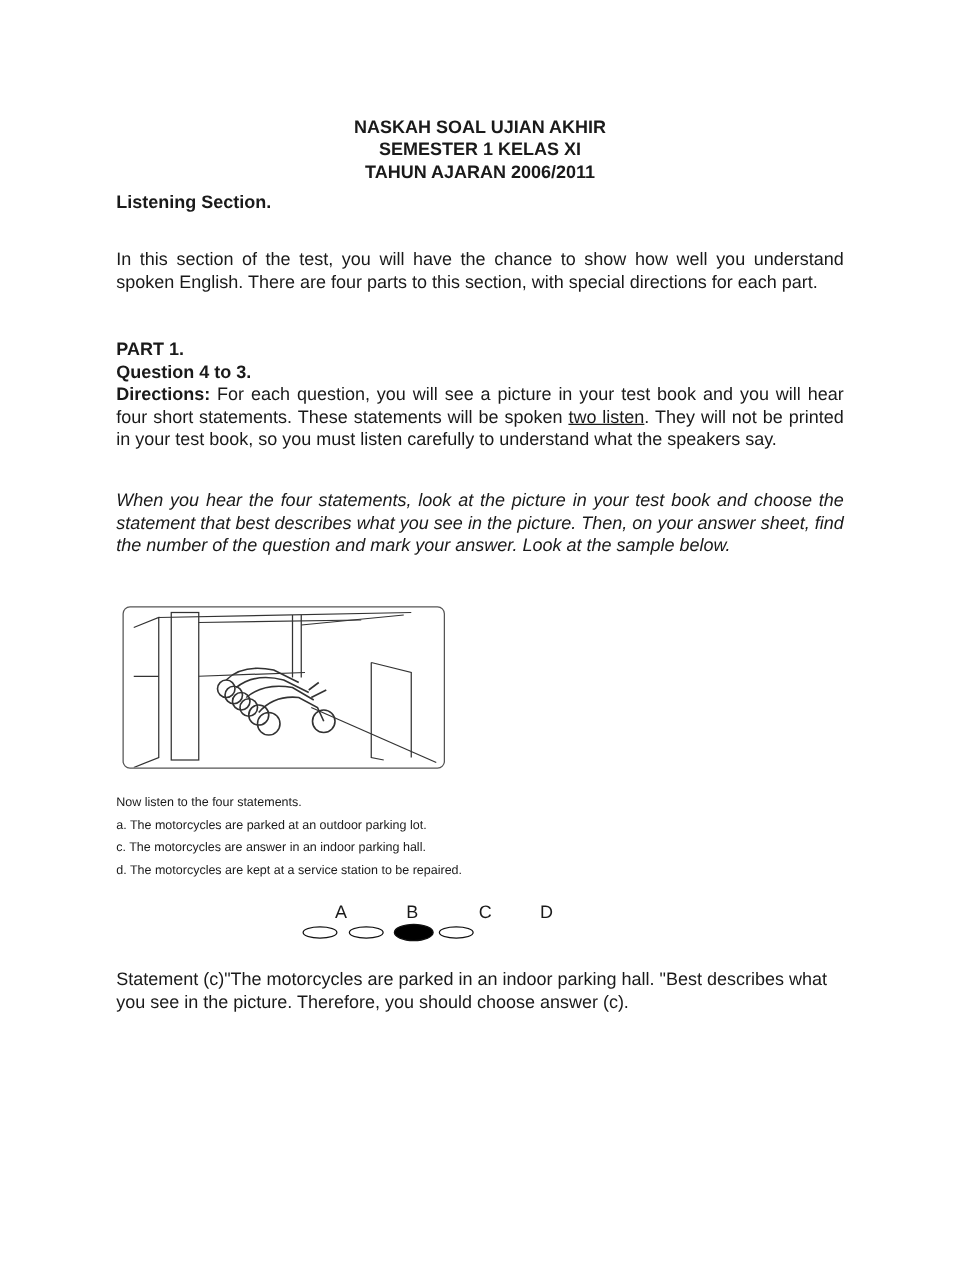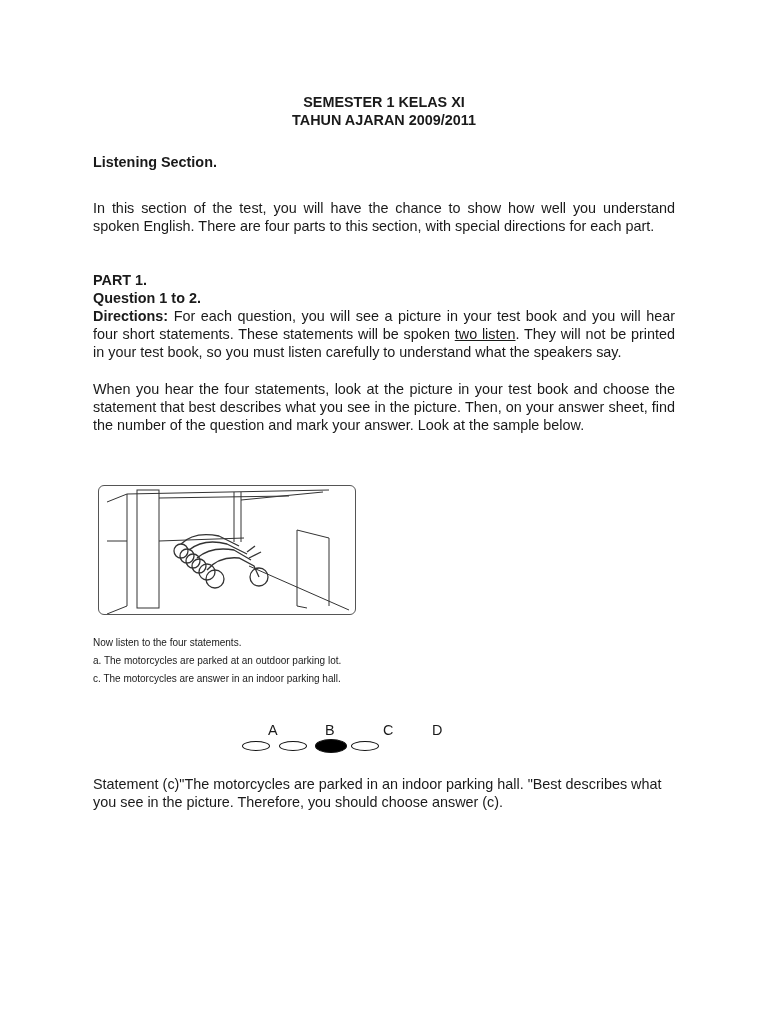--- a/index.html
+++ b/index.html
@@ -25,35 +25,36 @@
           border-radius: 50%; background: #fff; box-sizing: border-box; }
   .oval.filled { background: #000; width: 32px; height: 14px; top: 739px; }
   .stmt { position: absolute; left: 0; top: 775px; width: 582px; font-size: 14.4px; line-height: 18px; }
 </style>
 </head>
 <body>
 
 <div class="page">
 
   <div class="title-block">
+    <div>NASKAH SOAL UJIAN AKHIR</div>
     <div>SEMESTER 1 KELAS XI</div>
-    <div>TAHUN AJARAN 2009/2011</div>
+    <div>TAHUN AJARAN 2006/2011</div>
   </div>
 
   <div class="p bold" style="top:153px;">Listening Section.</div>
 
   <div class="p last-left" style="top:199px;">In this section of the test, you will have the chance to show how well you understand spoken English. There are four parts to this section, with special directions for each part.</div>
 
   <div class="p bold" style="top:271px;">PART 1.</div>
-  <div class="p bold" style="top:289px;">Question 1 to 2.</div>
+  <div class="p bold" style="top:289px;">Question 4 to 3.</div>
   <div class="p last-left" style="top:307px;">
     <span class="bold">Directions:</span><span> For each question, you will see a picture in your test book and you will hear four short statements. These statements will be spoken </span><span class="u">two listen</span><span>. They will not be printed in your test book, so you must listen carefully to understand what the speakers say.</span>
   </div>
 
-  <div class="p last-left" style="top:380px;">When you hear the four statements, look at the picture in your test book and choose the statement that best describes what you see in the picture. Then, on your answer sheet, find the number of the question and mark your answer. Look at the sample below.</div>
+  <div class="p last-left" style="top:392px;font-style:italic;">When you hear the four statements, look at the picture in your test book and choose the statement that best describes what you see in the picture. Then, on your answer sheet, find the number of the question and mark your answer. Look at the sample below.</div>
 
   <div class="figure">
     <svg viewBox="0 0 256 128" fill="none" stroke="#333" stroke-width="1">
 
       <polyline points="8,16 28,8 28,120 8,128"></polyline>
       <line x1="28" y1="8" x2="230" y2="4"></line>
       <rect x="38" y="4" width="22" height="118"></rect>
       <line x1="60" y1="12" x2="190" y2="10"></line>
       <line x1="60" y1="55" x2="145" y2="52"></line>
       <line x1="135" y1="6" x2="135" y2="56"></line>
@@ -80,20 +81,21 @@
         <line x1="148" y1="66" x2="156" y2="60"></line>
         <line x1="150" y1="72" x2="162" y2="66"></line>
       </g>
     </svg>
   </div>
 
   <div class="options">
     <div>Now listen to the four statements.</div>
     <div>a. The motorcycles are parked at an outdoor parking lot.</div>
     <div>c. The motorcycles are answer in an indoor parking hall.</div>
+    <div>d. The motorcycles are kept at a service station to be repaired.</div>
   </div>
 
   <div class="letters" style="left:0;">
     <span class="letter" style="left:175px;">A</span>
     <span class="letter" style="left:232px;">B</span>
     <span class="letter" style="left:290px;">C</span>
     <span class="letter" style="left:339px;">D</span>
   </div>
 
   <div class="oval" style="left:149px;"></div>

